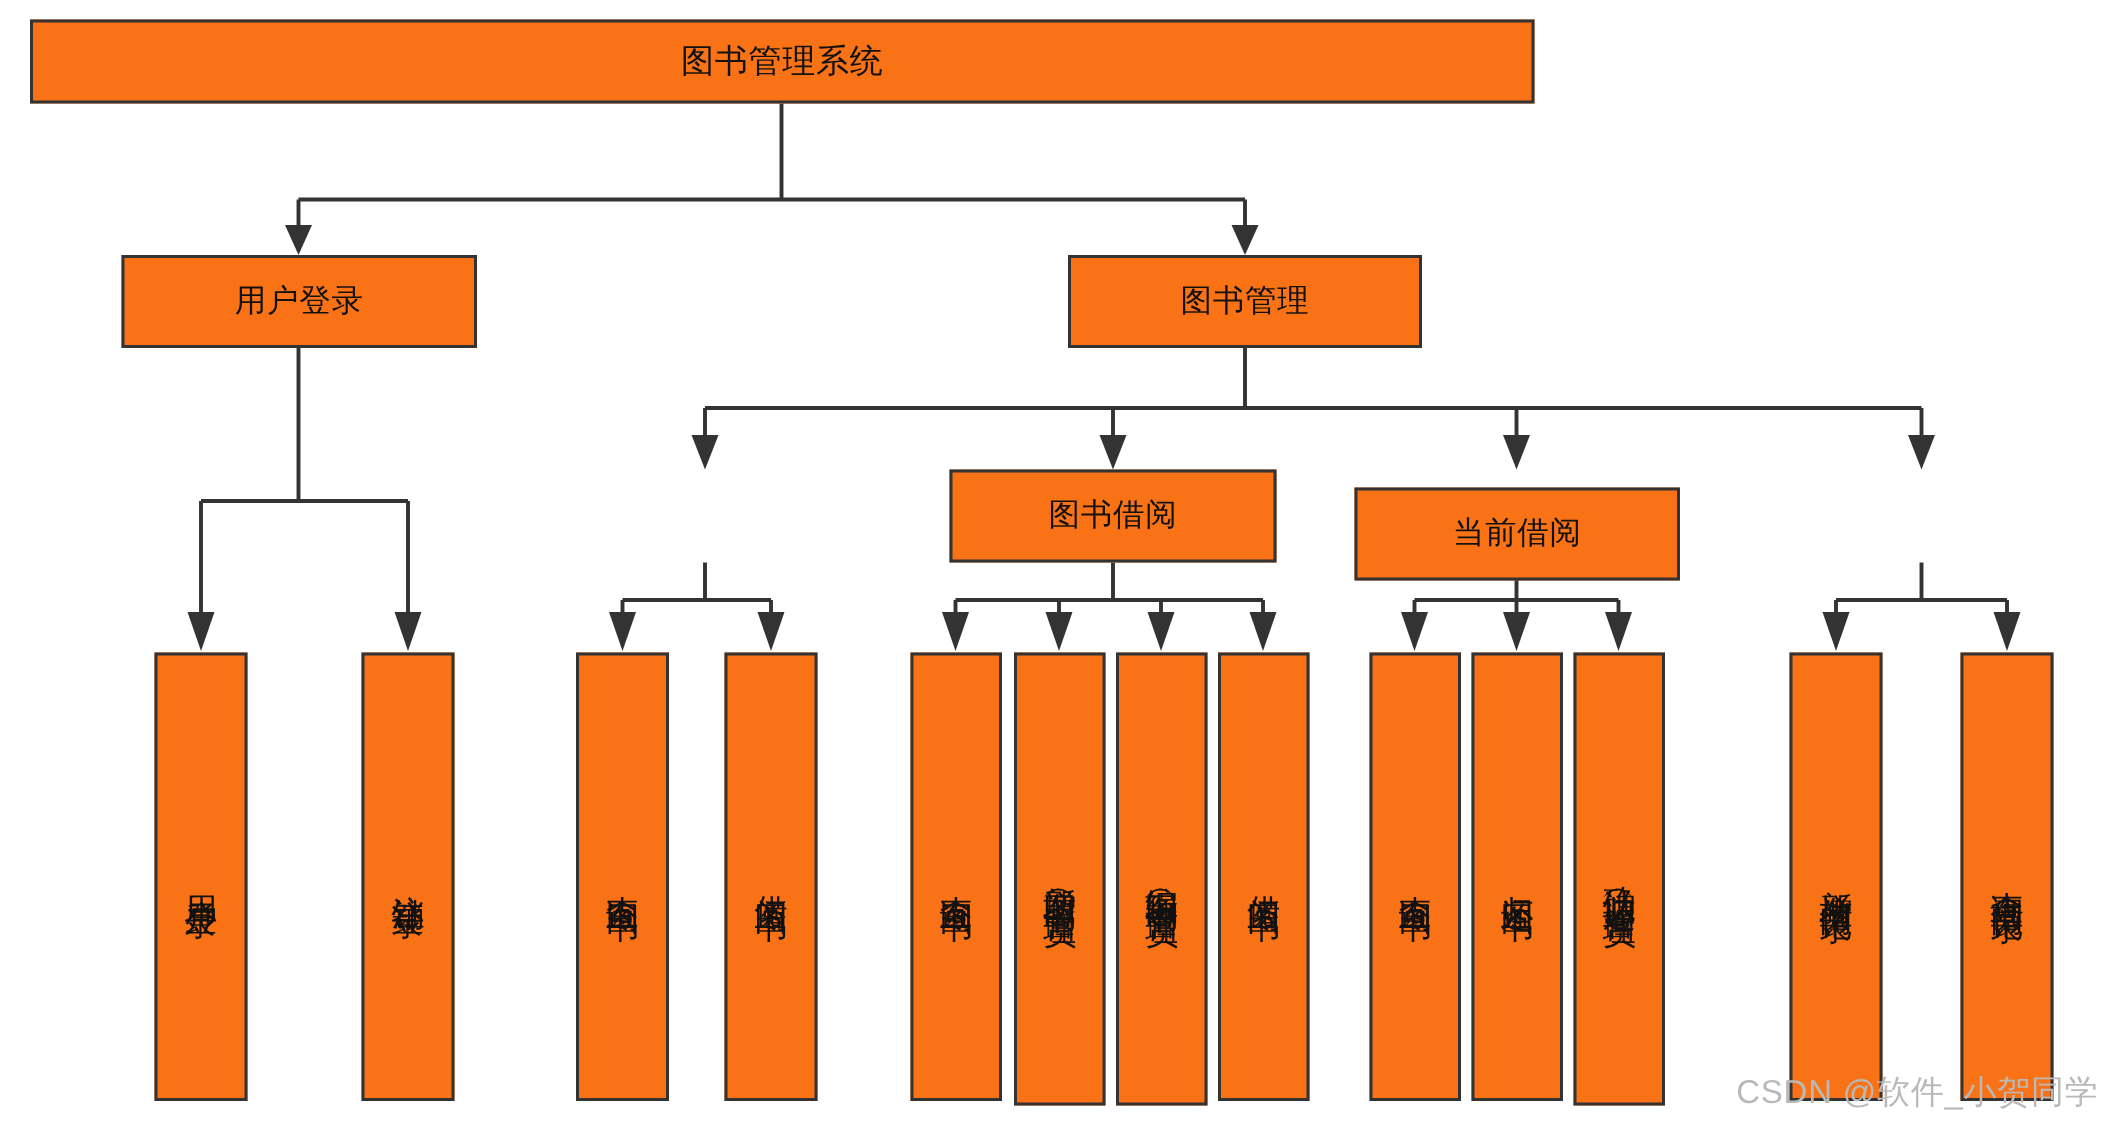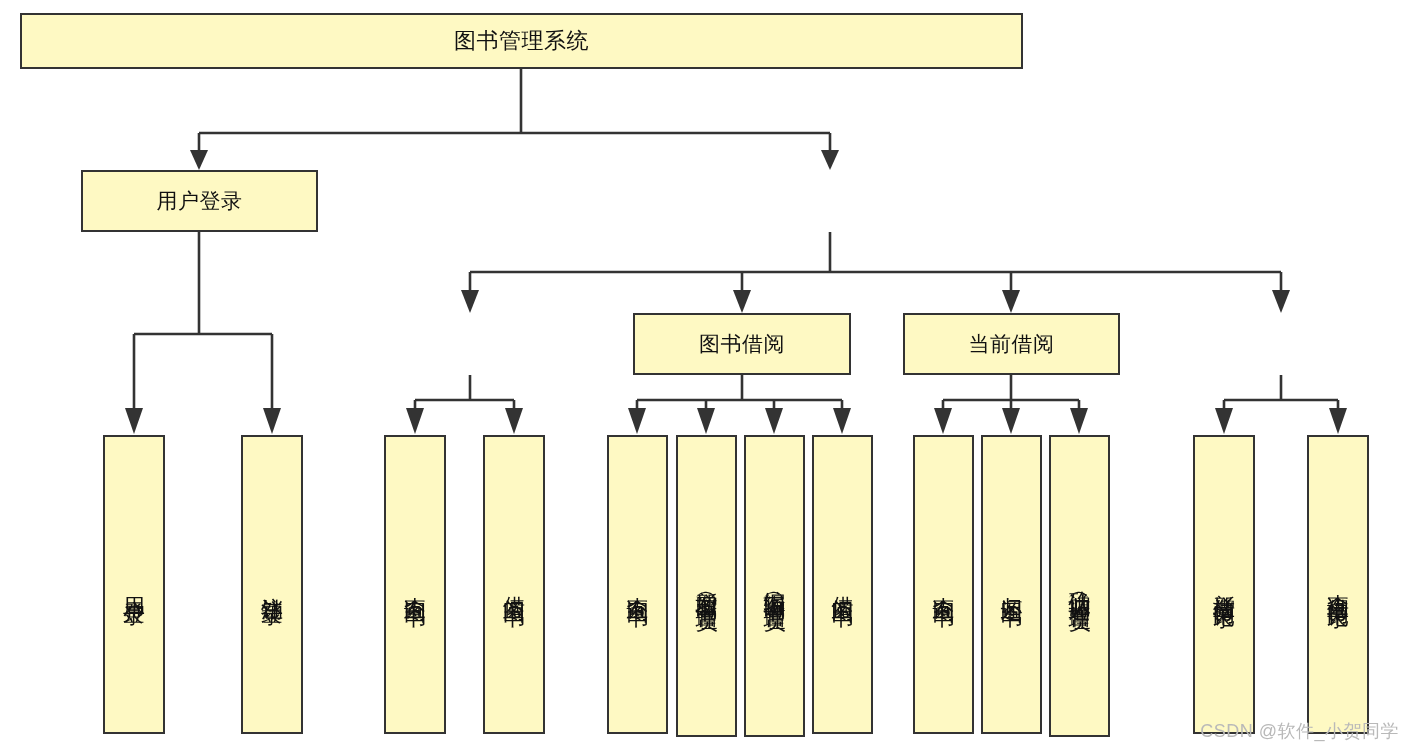--- a/index.html
+++ b/index.html
@@ -35,21 +35,21 @@
     fill: none;
   }
   #connectors polygon.arrow-head {
     fill: #333333;
     stroke: none;
   }
   
   .node {
     position: absolute;
     box-sizing: border-box;
-    background: #fef9c3;
+    background: #f97316;
     border: 2.6px solid #333333;
     display: flex;
     align-items: center;
     justify-content: center;
     color: #111111;
     line-height: 1.08;
   }
   .node.horizontal .node-label {
     writing-mode: horizontal-tb;
     font-size: 21px;
@@ -69,21 +69,21 @@
     text-orientation: upright;
     font-size: 22px;
     letter-spacing: 3px;
     white-space: nowrap;
     line-height: 1;
   }
   .watermark {
     position: absolute;
     right: 6px;
     bottom: 4px;
-    font-size: 18px;
+    font-size: 22px;
     color: #b9b9b9;
     letter-spacing: 0.5px;
     white-space: nowrap;
     user-select: none;
   }
 </style>
 </head>
 <body>
 
 <div id="diagram-root">
@@ -150,25 +150,28 @@
     <polygon class="arrow-head" points="1329,408 1347,408 1338,434"></polygon>
   </svg>
 
   <div class="node horizontal root" style="left:20px; top:13px; width:1003px; height:56px;">
     <span class="node-label">图书管理系统</span>
   </div>
 
   <div class="node horizontal" style="left:81px; top:170px; width:237px; height:62px;">
     <span class="node-label">用户登录</span>
   </div>
+  <div class="node horizontal" style="left:712px; top:170px; width:236px; height:62px;">
+    <span class="node-label">图书管理</span>
+  </div>
 
   <div class="node horizontal" style="left:633px; top:313px; width:218px; height:62px;justify-content:center;">
     <span class="node-label">图书借阅</span>
   </div>
-  <div class="node horizontal" style="left:903px; top:313px; width:217px; height:62px;">
+  <div class="node horizontal" style="left:903px; top:325px; width:217px; height:62px;">
     <span class="node-label">当前借阅</span>
   </div>
 
   <div class="node vertical" style="left:103px; top:435px; width:62px; height:299px;">
     <span class="node-label">用户登录</span>
   </div>
   <div class="node vertical" style="left:241px; top:435px; width:62px; height:299px;">
     <span class="node-label">注销登录</span>
   </div>
 

